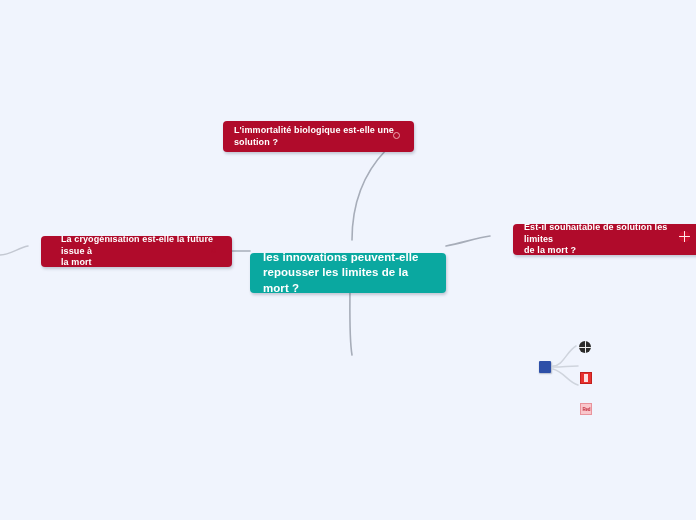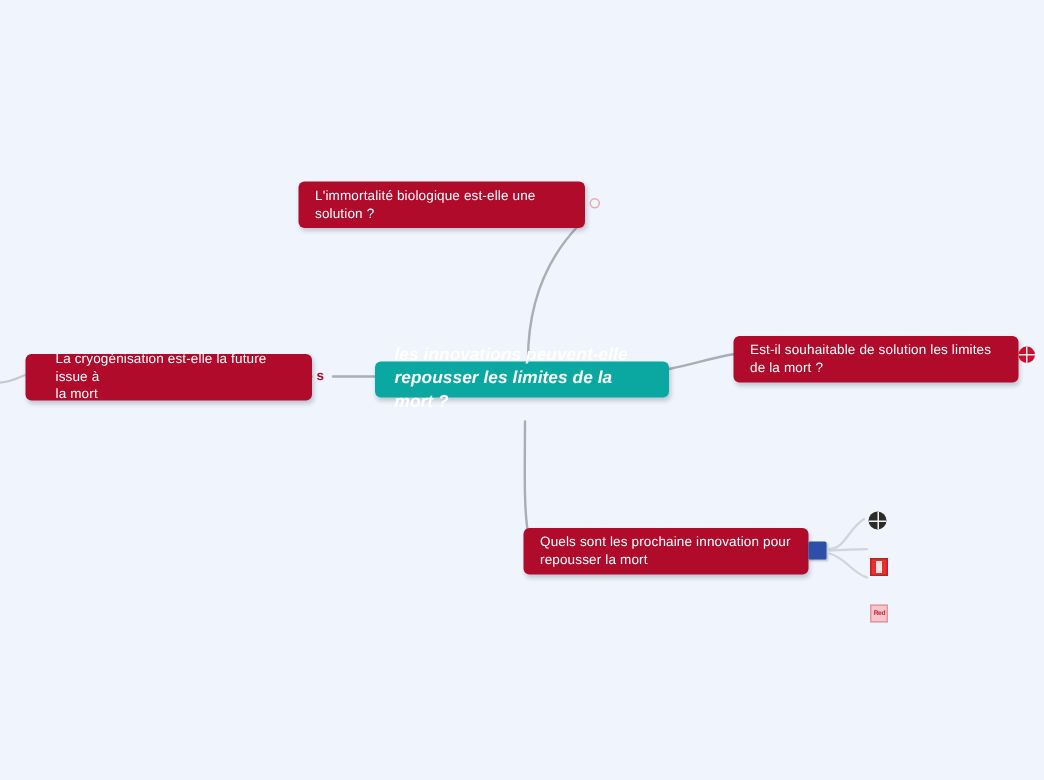--- a/index.html
+++ b/index.html
@@ -37,23 +37,24 @@
     box-shadow: 1px 2px 3px rgba(30,40,70,0.22);
     display: flex;
     align-items: center;
     line-height: 1.32;
   }
 
   .node-topic {
     background: #b00b2b;
     color: #ffffff;
     font-size: 9px;
-    font-weight: normal;
+    font-weight: bold;
     letter-spacing: 0.1px;
     padding: 7px 10px 7px 11px;
+    margin-left: 24px;
   }
 
   .node-central {
     background: #0aa8a0;
     color: #ffffff;
     font-size: 11.5px;
     font-weight: bold;
     padding: 9px 13px;
     letter-spacing: 0.05px;
   }
@@ -231,37 +232,33 @@
   
   <div class="node node-topic" style="left:17px; top:236px; width:191px; height:31px;padding-left:20px;">
     <span class="node-text">La cryogénisation est-elle la future issue à
 la mort</span>
   </div>
 
   
   <span class="stray-label" style="left:211px; top:245px;">s</span>
 
   
-  <div class="node node-central" style="left:250px; top:241px; width:196px; height:24px;font-style:italic;">
+  <div class="node node-central" style="left:250px; top:253px; width:196px; height:40px;">
     <span class="node-text">les innovations peuvent-elle
 repousser les limites de la mort ?</span>
   </div>
 
   
   <div class="node node-topic" style="left:489px; top:224px; width:190px; height:31px;">
     <span class="node-text">Est-il souhaitable de solution les limites
 de la mort ?</span>
   </div>
   <span class="icon-red-globe" style="left:679px; top:231px;"></span>
 
   
-  <div class="node node-topic" style="left:349px; top:352px; width:190px; height:31px;">
-    <span class="node-text">Quels sont les prochaine innovation pour
-repousser la mort</span>
-  </div>
 
   
   <div class="mini-blue" style="left:539px; top:361px; width:12px; height:12px;"></div>
 
   
   <span class="leaf-icon icon-globe" style="left:579px; top:341px;"></span>
   <span class="leaf-icon icon-redbar" style="left:580px; top:360px;"></span>
   <span class="leaf-icon icon-pinkbox" style="left:580px; top:379px;">
     <span class="ib-txt">Red</span>
   </span>

